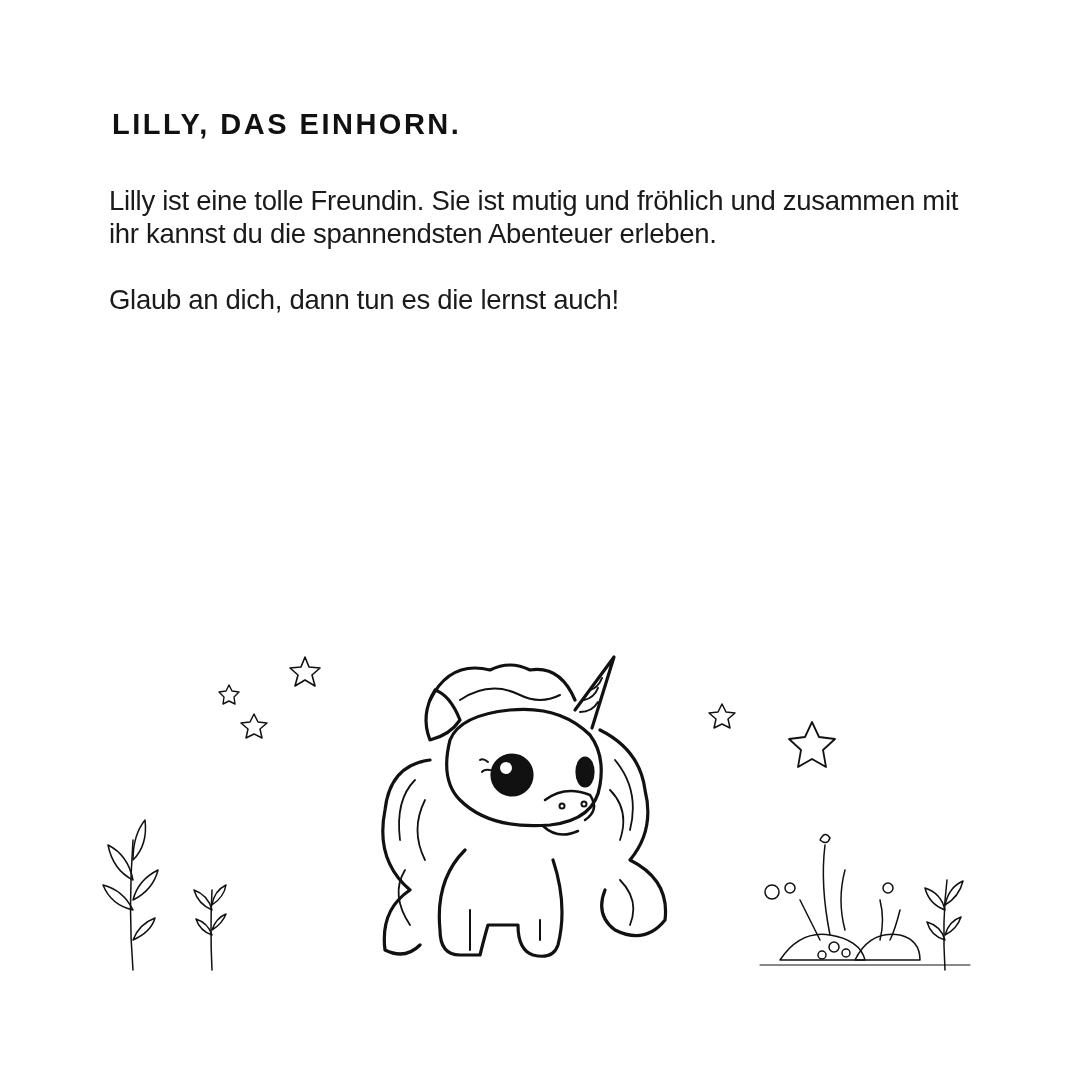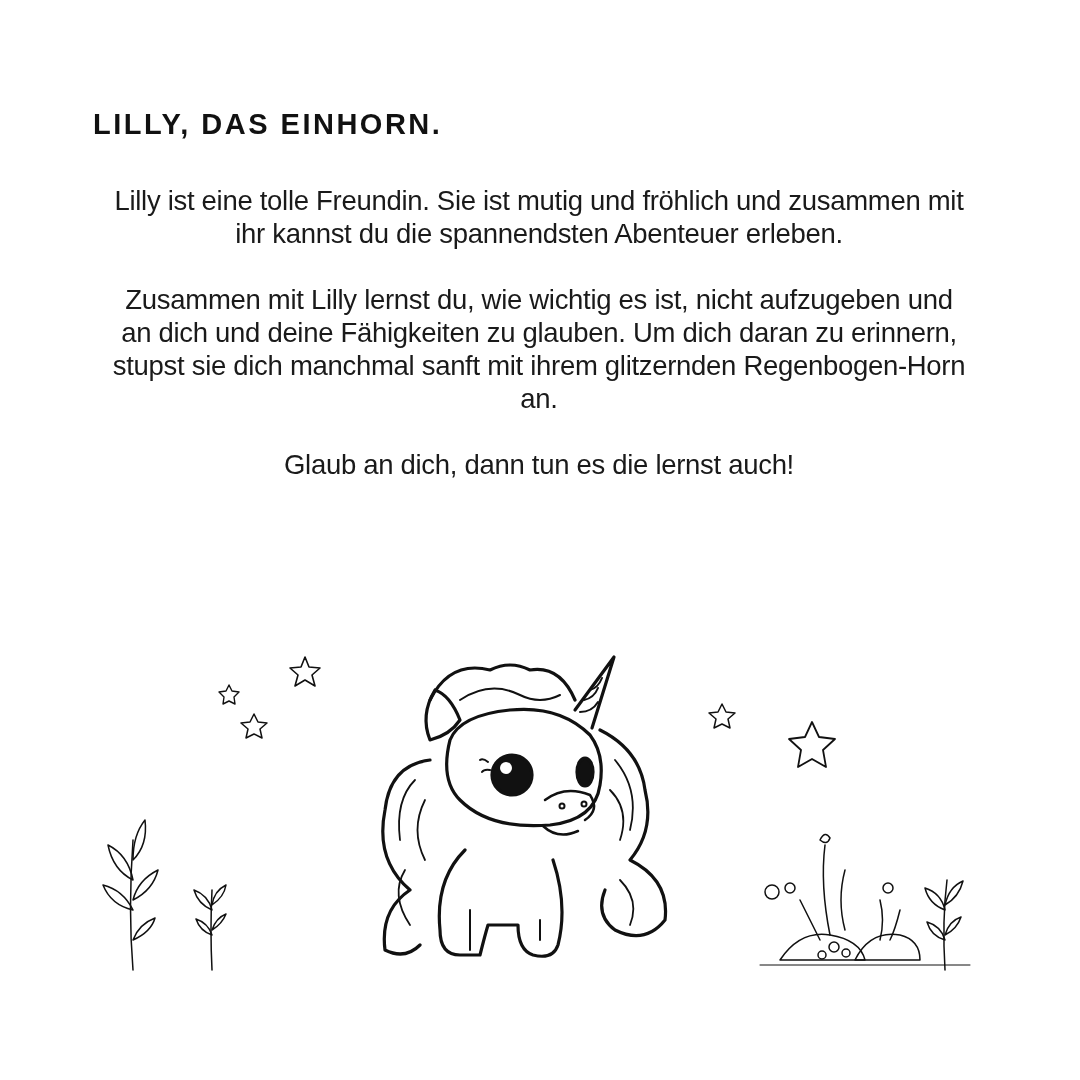--- a/index.html
+++ b/index.html
@@ -1,30 +1,29 @@
 <!DOCTYPE html>
 <html><head>
 <meta charset="utf-8">
 <style>
   html, body { margin:0; padding:0; background:#ffffff; }
   body { width:1080px; height:1080px; position:relative; overflow:hidden; font-family:"Liberation Sans", sans-serif; color:#111; }
-  .title { position:absolute; left:93px; top:108px; font-size:29px; font-weight:bold; letter-spacing:2.5px; color:#111; margin:0; }
-  .body-text { position:absolute; left:109px; top:184px; width:860px; font-size:27.5px; line-height:33px; font-weight:normal; letter-spacing:-0.3px; color:#1a1a1a;text-align:center; }
+  .title { position:absolute; left:112px; top:108px; font-size:29px; font-weight:bold; letter-spacing:2.5px; color:#111; margin:0; }
+  .body-text { position:absolute; left:109px; top:184px; width:860px; font-size:27.5px; line-height:33px; font-weight:normal; letter-spacing:-0.3px; color:#1a1a1a; }
   .body-text p { margin:0 0 33px 0; }
   .illus { position:absolute; left:0; top:640px; width:1080px; height:360px; }
   svg { display:block; }
 </style>
 </head>
 <body>
 
 <h1 class="title">LILLY, DAS EINHORN.</h1>
 
 <div class="body-text">
   <p>Lilly ist eine tolle Freundin. Sie ist mutig und fröhlich und zusammen mit ihr kannst du die spannendsten Abenteuer erleben.</p>
-  <p>Zusammen mit Lilly lernst du, wie wichtig es ist, nicht aufzugeben und an dich und deine Fähigkeiten zu glauben. Um dich daran zu erinnern, stupst sie dich manchmal sanft mit ihrem glitzernden Regenbogen-Horn an.</p>
   <p>Glaub an dich, dann tun es die lernst auch!</p>
 </div>
 
 <div class="illus">
   <svg width="1080" height="360" viewBox="0 640 1080 360" fill="none" stroke="#111" stroke-linecap="round" stroke-linejoin="round">
 
     <g stroke-width="1.6">
       <path d="M305 657 l4 10 11 1 -8 7 3 11 -10 -6 -10 6 3 -11 -8 -7 11 -1z"></path>
     </g>
     <g stroke-width="1.4">

